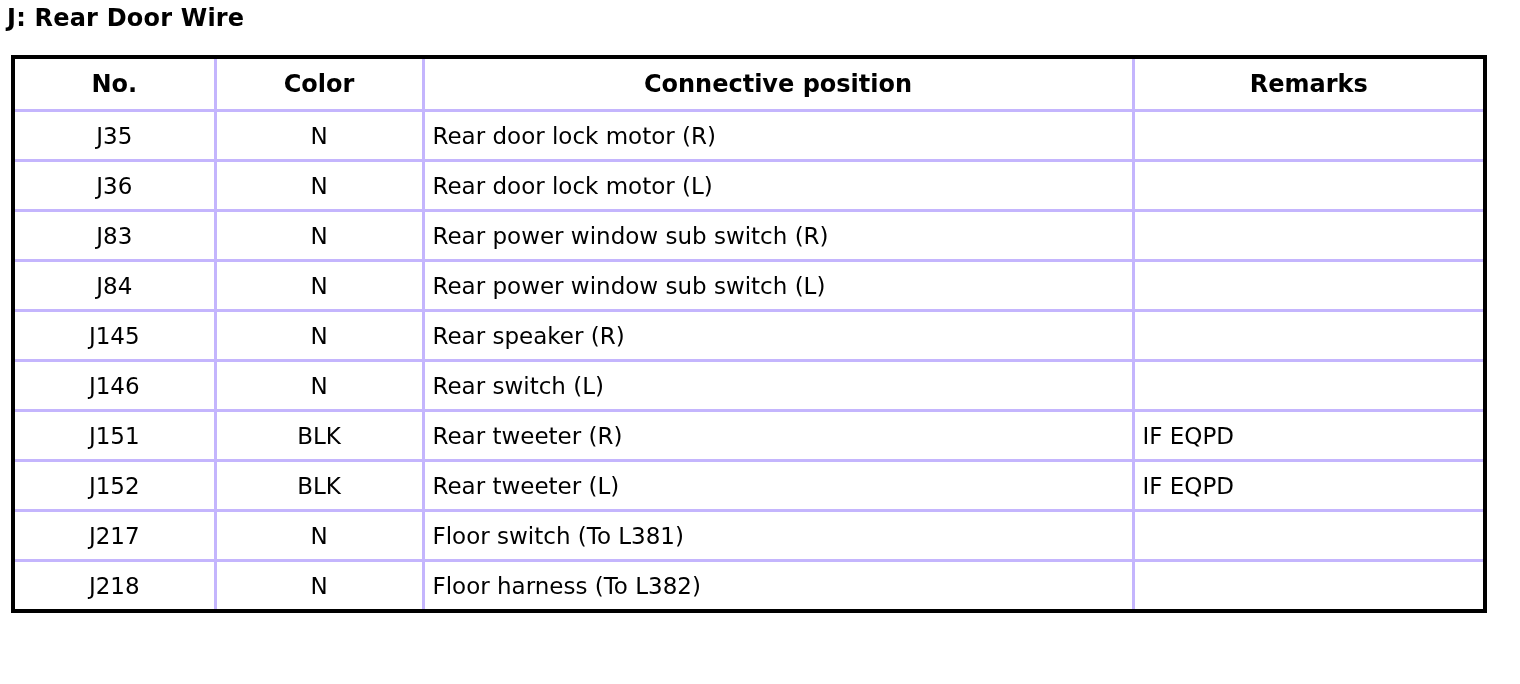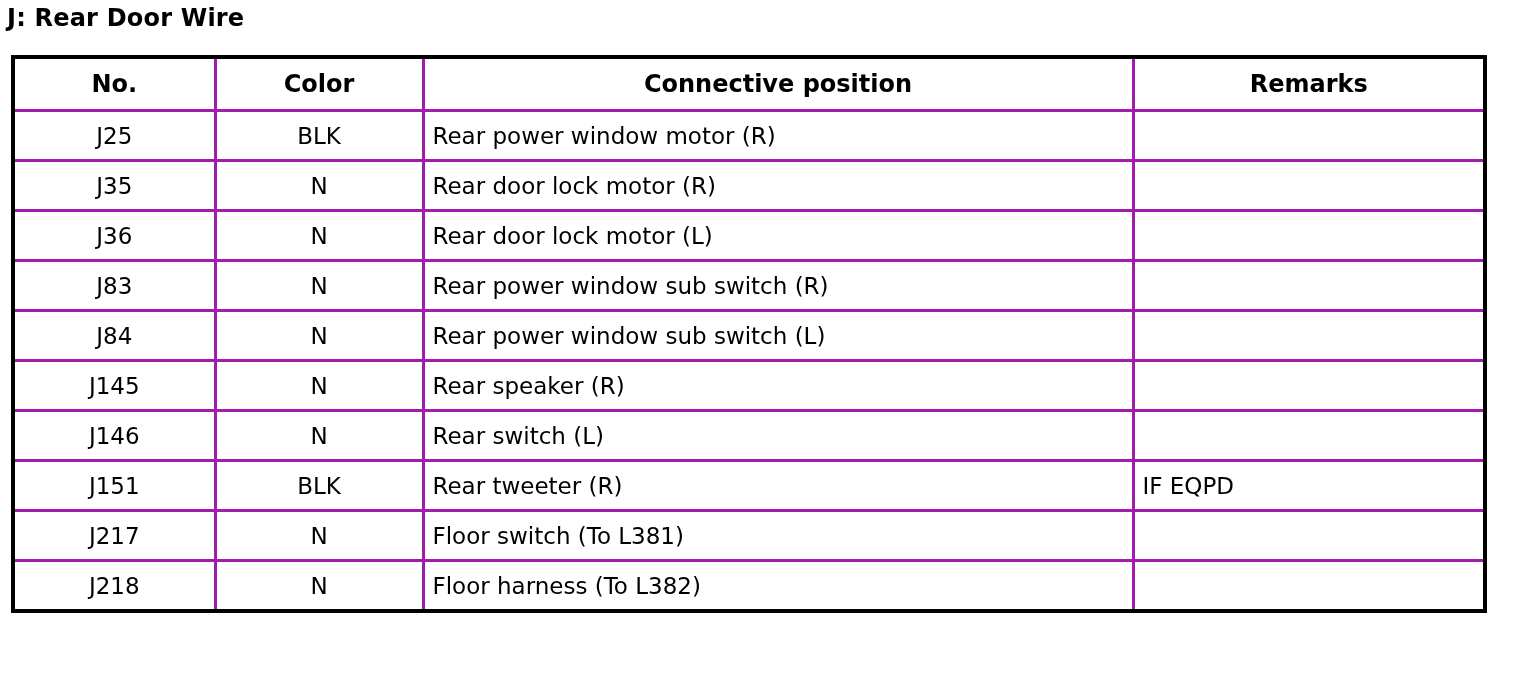--- a/index.html
+++ b/index.html
@@ -45,21 +45,21 @@
     border: 4px solid #000000;
   }
 
   table.wire-table col.c-no      { width: 202px; }
   table.wire-table col.c-color   { width: 208px; }
   table.wire-table col.c-conn    { width: 710px; }
   table.wire-table col.c-remarks { width: 352px; }
 
   table.wire-table th,
   table.wire-table td {
-    border: 3px solid #a21caf;
+    border: 3px solid #c4b5fd;
     padding: 0;
     height: 47px;
     font-size: 23px;
     font-weight: normal;
     vertical-align: middle;
     overflow: hidden;
     white-space: nowrap;
   }
 
   table.wire-table thead th {
@@ -98,26 +98,20 @@
       <thead>
         <tr>
           <th>No.</th>
           <th>Color</th>
           <th>Connective position</th>
           <th>Remarks</th>
         </tr>
       </thead>
       <tbody id="table-body">
           <tr>
-            <td class="cell-no">J25</td>
-            <td class="cell-color">BLK</td>
-            <td class="cell-conn">Rear power window motor (R)</td>
-            <td class="cell-remarks"></td>
-          </tr>
-          <tr>
             <td class="cell-no">J35</td>
             <td class="cell-color">N</td>
             <td class="cell-conn">Rear door lock motor (R)</td>
             <td class="cell-remarks"></td>
           </tr>
           <tr>
             <td class="cell-no">J36</td>
             <td class="cell-color">N</td>
             <td class="cell-conn">Rear door lock motor (L)</td>
             <td class="cell-remarks"></td>
@@ -146,20 +140,26 @@
             <td class="cell-conn">Rear switch (L)</td>
             <td class="cell-remarks"></td>
           </tr>
           <tr>
             <td class="cell-no">J151</td>
             <td class="cell-color">BLK</td>
             <td class="cell-conn">Rear tweeter (R)</td>
             <td class="cell-remarks">IF EQPD</td>
           </tr>
           <tr>
+            <td class="cell-no">J152</td>
+            <td class="cell-color">BLK</td>
+            <td class="cell-conn">Rear tweeter (L)</td>
+            <td class="cell-remarks">IF EQPD</td>
+          </tr>
+          <tr>
             <td class="cell-no">J217</td>
             <td class="cell-color">N</td>
             <td class="cell-conn">Floor switch (To L381)</td>
             <td class="cell-remarks"></td>
           </tr>
           <tr>
             <td class="cell-no">J218</td>
             <td class="cell-color">N</td>
             <td class="cell-conn">Floor harness (To L382)</td>
             <td class="cell-remarks"></td>

